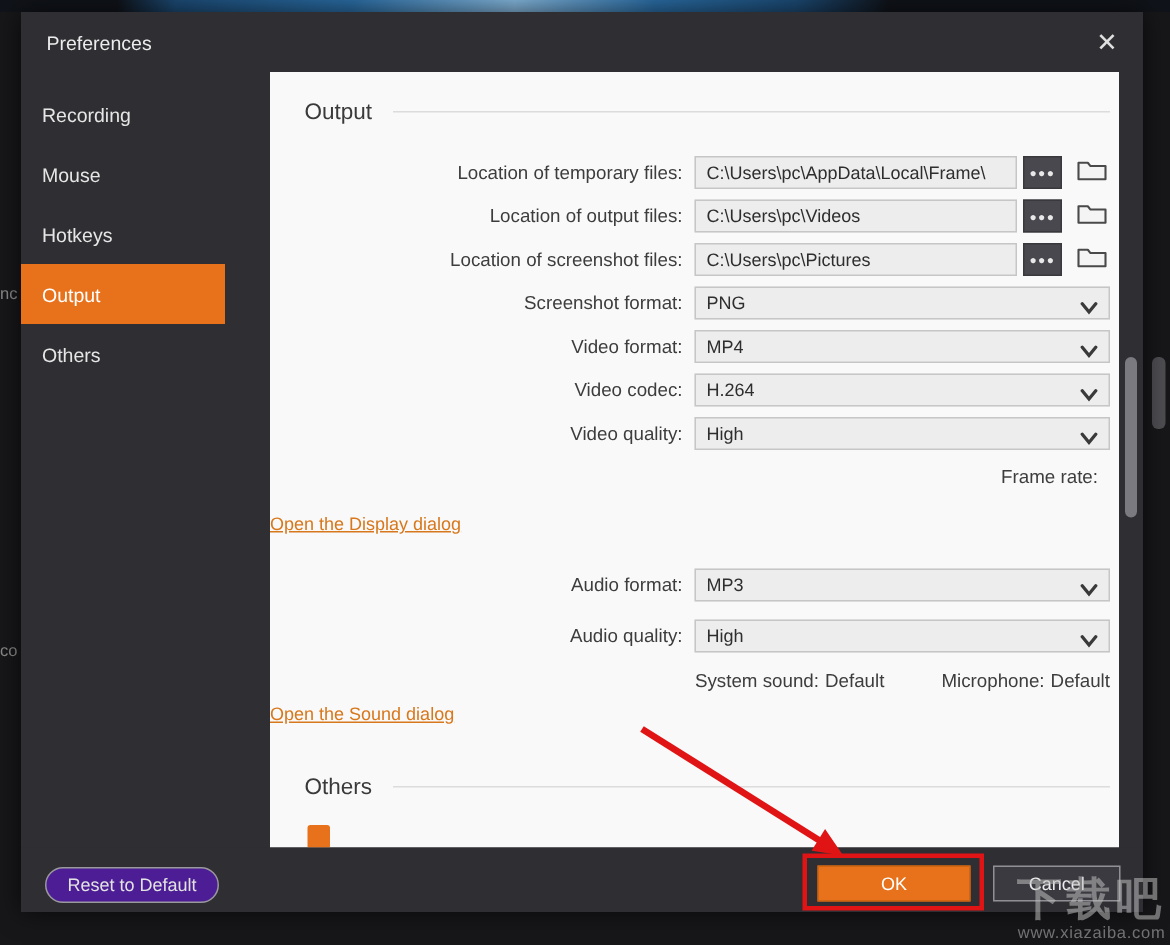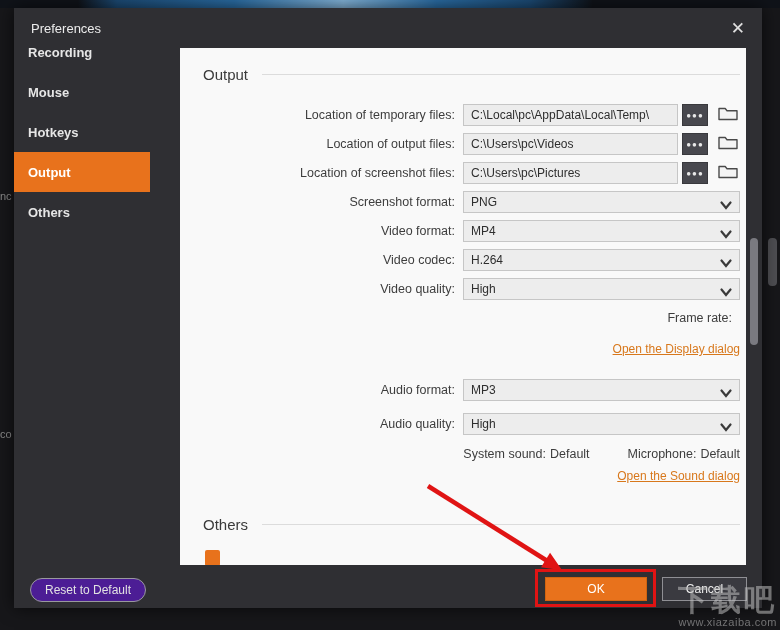--- a/index.html
+++ b/index.html
@@ -25,21 +25,21 @@
 
   
   .dialog {
     position:absolute; left:14px; top:8px; width:748px; height:600px;
     background:#2f2f33; box-shadow:0 0 16px rgba(0,0,0,.65);
   }
   .titlebar { position:absolute; top:0; left:0; right:0; height:40px; display:flex; align-items:center; padding:0 17px; }
   .title { color:#ececec; font-size:13px; }
   .close { margin-left:auto; color:#e0e0e0; font-size:17px; line-height:17px; cursor:pointer; }
 
-  .sidebar { position:absolute; top:24px; left:0; width:136px; bottom:43px;font-weight:bold; }
+  .sidebar { position:absolute; top:48px; left:0; width:136px; bottom:43px; }
   .side-item { height:40px; display:flex; align-items:center; padding-left:14px; color:#e6e6e6; font-size:13px; cursor:pointer; }
   .side-item.selected { background:#e8721c; color:#ffffff; }
 
   .content { position:absolute; left:166px; top:40px; width:566px; height:517px; background:#f9f9f9; overflow:hidden; }
 
   .section-head { display:flex; align-items:center; padding:0 6px 0 23px; height:20px; }
   .section-head .txt { font-size:15px; color:#3a3a3a; }
   .section-head .rule { flex:1; height:1px; background:#dcdcdc; margin-left:14px; }
   #output-head { margin-top:16px; }
   #others-head { margin-top:29px; }
@@ -59,21 +59,21 @@
     display:flex; align-items:center; justify-content:center; cursor:pointer;
   }
   .folder-btn { width:24px; height:22px; margin-left:8px; display:flex; align-items:center; justify-content:center; cursor:pointer; }
   .select {
     width:277px; height:22px; background:#ededed; border:1px solid #c6c6c6;
     display:flex; align-items:center; padding:0 26px 0 7px; font-size:12px; color:#2e2e2e;
     position:relative; cursor:pointer;
   }
   .select .chev { position:absolute; right:7px; top:7px; }
 
-  .link-row { display:flex; justify-content:flex-end; padding-right:6px; height:16px; }
+  .link-row { display:flex; justify-content:flex-start; padding-right:6px; height:16px; }
   #display-link-row { margin-top:13px; }
   #sound-link-row { margin-top:7px; }
   .link { font-size:12px; color:#d8781c; text-decoration:underline; cursor:pointer; }
 
   .sound-row { margin-top:11px; display:flex; justify-content:flex-end; align-items:center; padding-right:6px; height:16px; font-size:12.5px; color:#3d3d3d; }
   .sound-row .val { margin-left:4px; }
   .sound-row .mic-lbl { margin-left:38px; }
 
   .chk-frag { margin:16px 0 0 25px; width:15px; height:16px; background:#e8721c; border-radius:2px; }
 
@@ -140,21 +140,21 @@
 
     <div class="section-head" id="output-head">
       <span class="txt">Output</span>
       <div class="rule"></div>
     </div>
 
     <div class="group-main">
 
       <div class="row">
         <span class="lbl">Location of temporary files:</span>
-        <div class="field">C:\Local\pc\AppData\Local\Temp\</div>
+        <div class="field">C:\Users\pc\AppData\Local\Frame\</div>
         <div class="browse">●●●</div>
         <div class="folder-btn">
           <span><svg width="20" height="16" viewBox="0 0 20 16">
                 <path d="M1 3.5 h6.2 l1.8 2.2 h10 v8.8 h-18 z" fill="#f4f4f4" stroke="#4a4a4a" stroke-width="1.4" stroke-linejoin="round"></path>
               </svg></span>
         </div>
       </div>
 
       <div class="row">
         <span class="lbl">Location of output files:</span>

